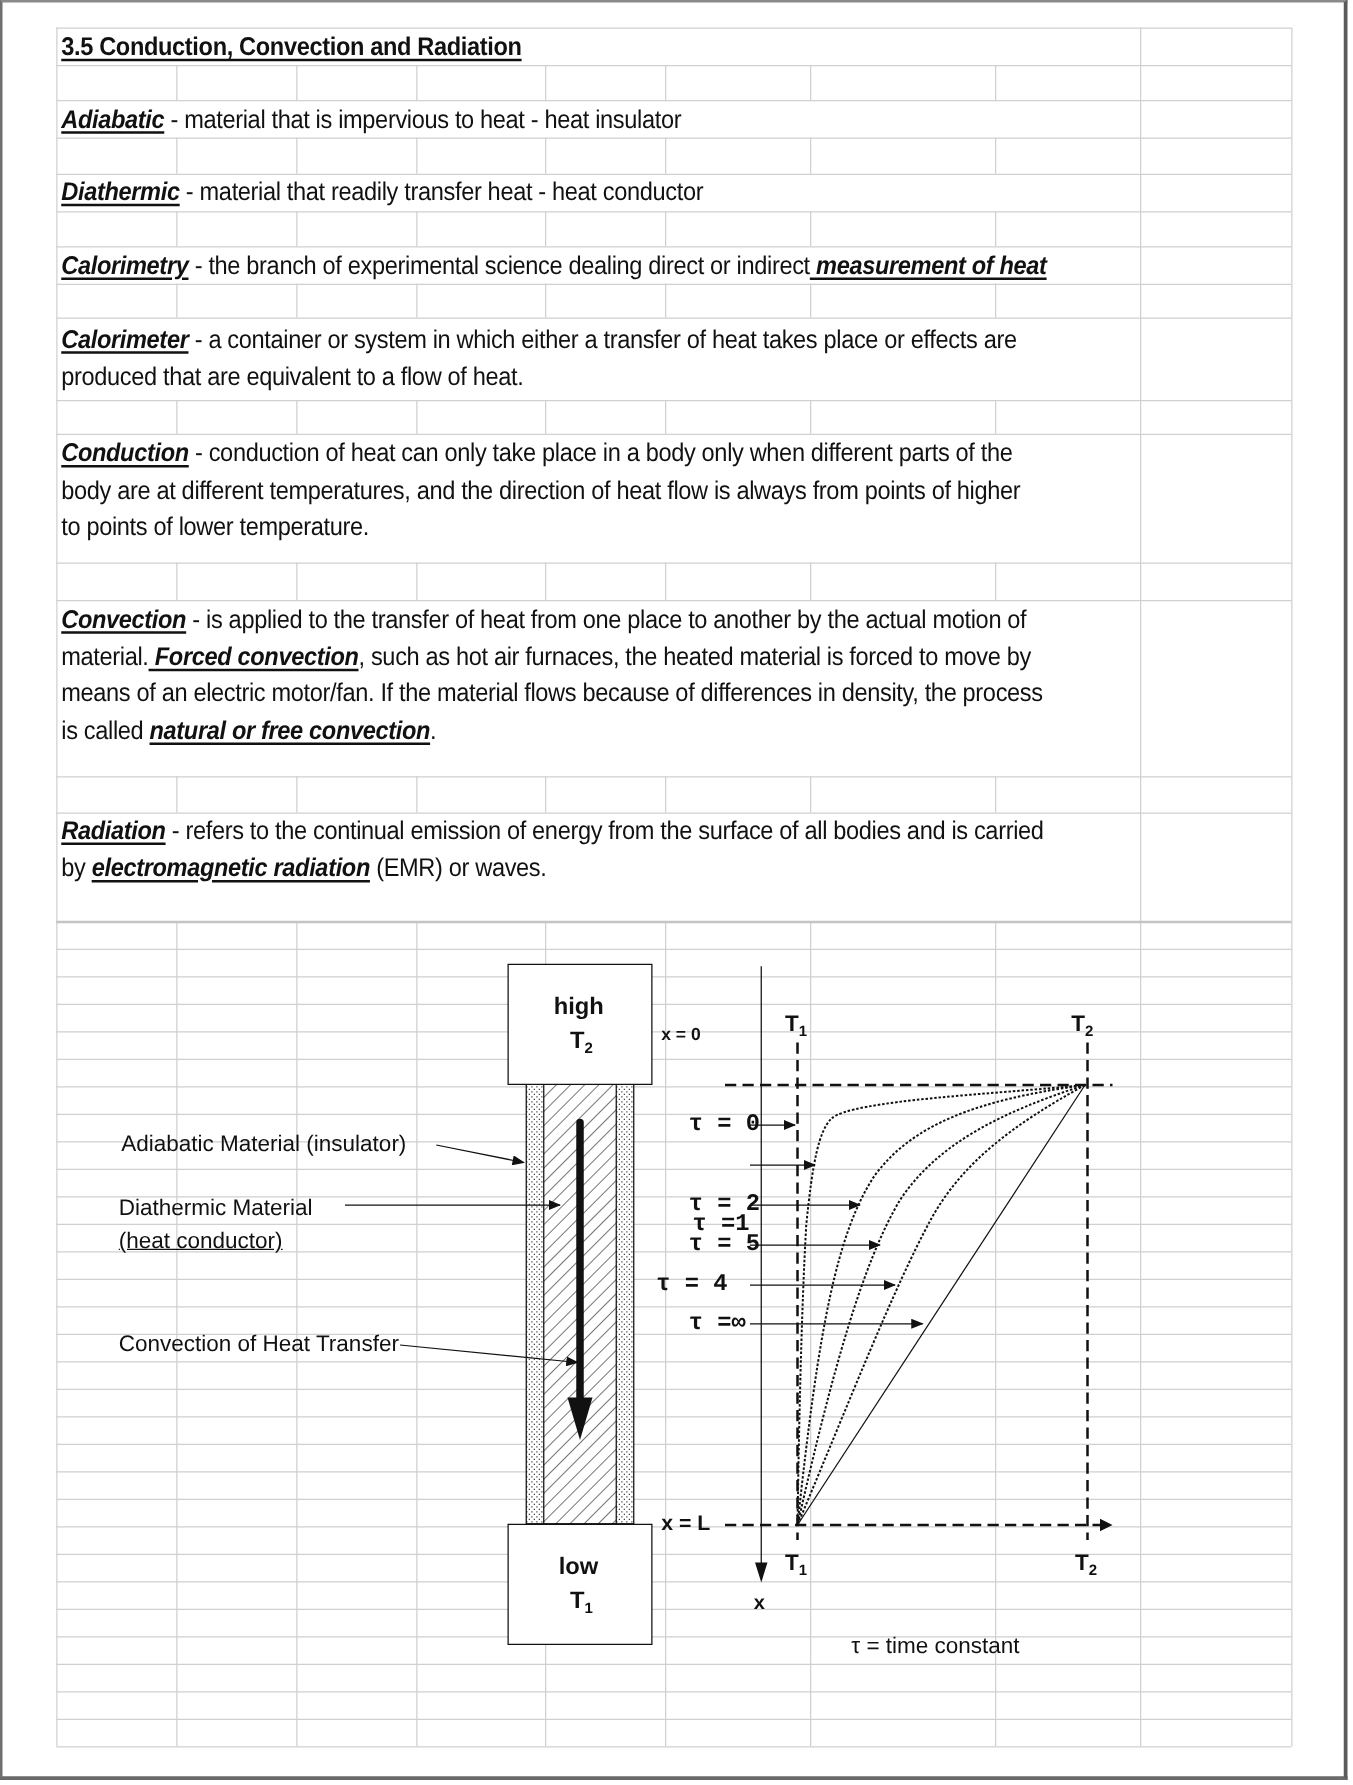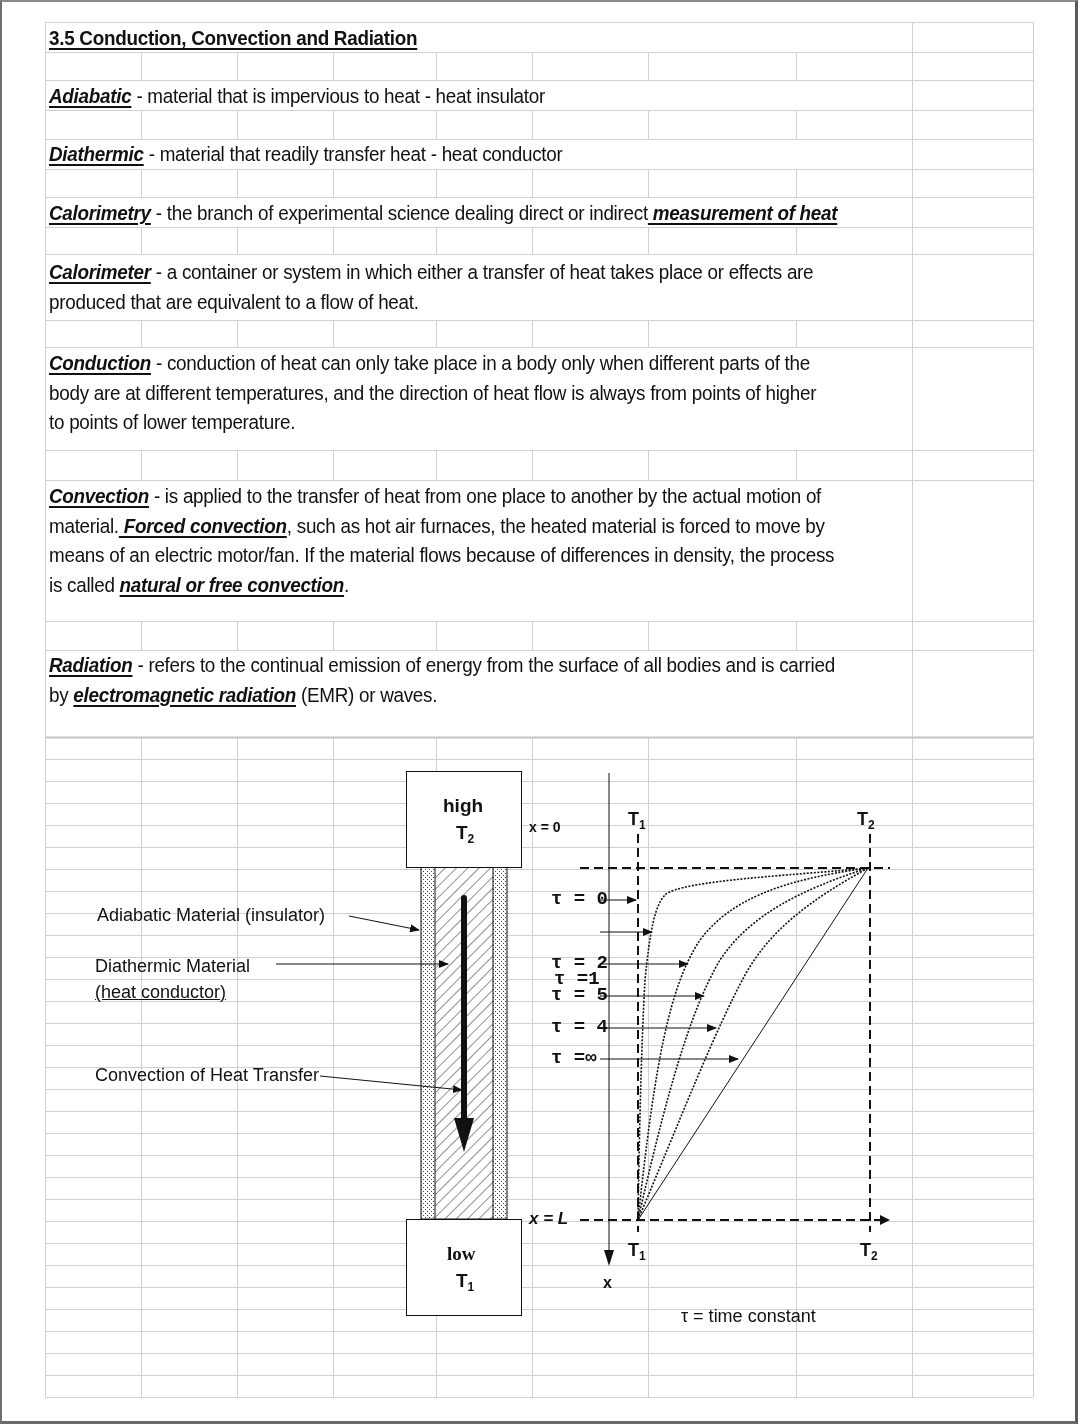--- a/index.html
+++ b/index.html
@@ -149,37 +149,37 @@
     <line x1="600" y1="932" x2="652" y2="932" marker-end="url(#arr)"></line>
     <line x1="600" y1="964" x2="688" y2="964" marker-end="url(#arr)"></line>
     <line x1="600" y1="996" x2="704" y2="996" marker-end="url(#arr)"></line>
     <line x1="600" y1="1028" x2="716" y2="1028" marker-end="url(#arr)"></line>
     <line x1="600" y1="1059" x2="738" y2="1059" marker-end="url(#arr)"></line>
   </g>
 </svg>
 
 <div class="lbl lbl-b" style="left:443px; top:795px;">high</div>
 <div class="lbl lbl-b" style="left:456px; top:822px;"><span>T</span><sub>2</sub></div>
-<div class="lbl lbl-b" style="left:447px; top:1243px;font-family:Liberation Serif, serif;">low</div>
+<div class="lbl lbl-b" style="left:447px; top:1243px;">low</div>
 <div class="lbl lbl-b" style="left:456px; top:1270px;"><span>T</span><sub>1</sub></div>
 
 <div class="lbl lbl-s" style="left:97px; top:905px;">Adiabatic Material  (insulator)</div>
 <div class="lbl lbl-s" style="left:95px; top:956px;text-align:right;">Diathermic Material</div>
 <div class="lbl lbl-s" style="left:95px; top:982px;text-decoration:underline;">(heat conductor)</div>
 <div class="lbl lbl-s" style="left:95px; top:1065px;">Convection of Heat Transfer</div>
 
 <div class="lbl lbl-b" style="left:529px; top:819px; font-size:14px;">x = 0</div>
-<div class="lbl lbl-b" style="left:529px; top:1209px; font-size:17px;font-style:italic;">x = L</div>
+<div class="lbl lbl-b" style="left:529px; top:1209px; font-size:17px;">x = L</div>
 <div class="lbl lbl-b" style="left:603px; top:1274px; font-size:16px;">x</div>
 
 <div class="lbl lbl-b" style="left:628px; top:809px; font-size:18px;"><span>T</span><sub>1</sub></div>
 <div class="lbl lbl-b" style="left:857px; top:809px; font-size:18px;"><span>T</span><sub>2</sub></div>
 <div class="lbl lbl-b" style="left:628px; top:1240px; font-size:18px;"><span>T</span><sub>1</sub></div>
 <div class="lbl lbl-b" style="left:860px; top:1240px; font-size:18px;"><span>T</span><sub>2</sub></div>
 
 <div class="lbl tau" style="left:551px; top:888px;">τ = 0</div>
 <div class="lbl tau" style="left:554px; top:920px;margin-top:48px;">τ =1</div>
 <div class="lbl tau" style="left:551px; top:952px;text-align:center;">τ = 2</div>
 <div class="lbl tau" style="left:551px; top:984px;">τ = 5</div>
-<div class="lbl tau" style="left:551px; top:1016px;">τ = 4</div>
+<div class="lbl tau" style="left:525px; top:1016px;">τ = 4</div>
 <div class="lbl tau" style="left:551px; top:1047px;">τ =∞</div>
 
 <div class="lbl lbl-s" style="left:681px; top:1306px;">τ = time constant</div>
 
 </body></html>

